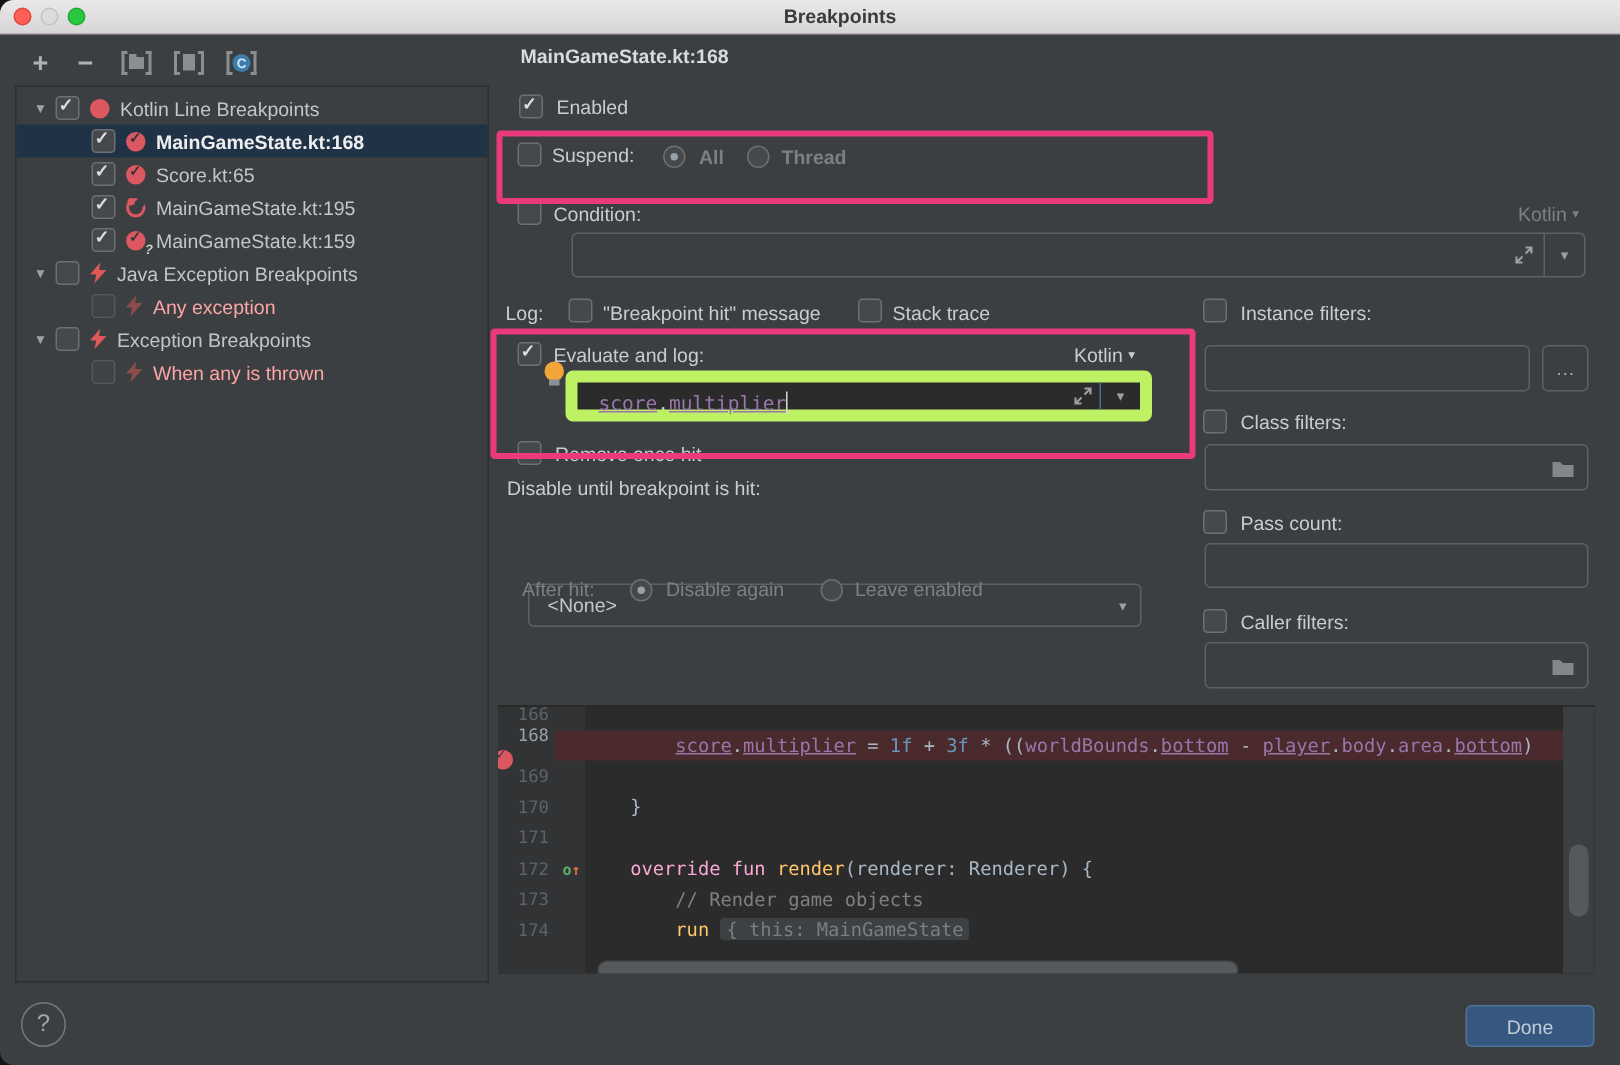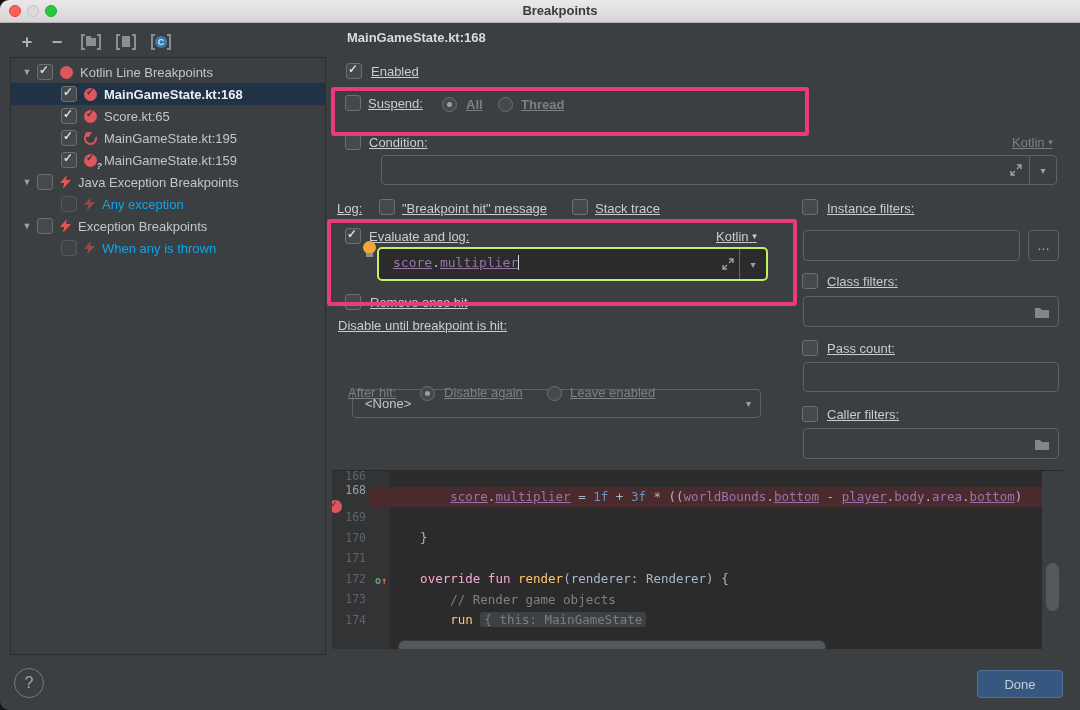--- a/index.html
+++ b/index.html
@@ -22,21 +22,21 @@
   .br-icon::after{right:0;border-left:none;}
   .g-folder{position:absolute;left:5px;top:4px;width:10px;height:8px;background:#8c8f91;}
   .g-folder::before{content:"";position:absolute;top:-2px;left:0;width:5px;height:2px;background:#8c8f91;}
   .g-file{position:absolute;left:6px;top:2px;width:8px;height:11px;background:#8c8f91;}
   .g-class{position:absolute;left:4px;top:2px;width:12px;height:12px;border-radius:50%;background:#3d7dab;color:#cfe7f7;font-size:9px;font-weight:bold;line-height:12px;text-align:center;}
 
   
   .tree{position:absolute;left:10px;top:57px;width:316px;height:598px;background:#3c3f41;border:1px solid #2b2d2e;box-sizing:border-box;overflow:hidden;}
   .trow{position:relative;height:22px;display:flex;align-items:center;font-size:13px;color:#c2c6c9;}
   .trow.selected{background:#203246;color:#eceef0;font-weight:bold;}
-  .trow.dim{color:#0ea5e9;}
+  .trow.dim{color:#fca5a5;}
   .texp{width:20px;text-align:center;font-size:9px;color:#9fa2a5;flex:none;}
   .tlabel{margin-left:7px;white-space:nowrap;}
 
   
   .cb{position:relative;width:16px;height:16px;border:1px solid #6d7072;border-radius:3px;background:#45494b;box-sizing:border-box;flex:none;display:inline-block;}
   .cb .tick{position:absolute;left:1px;top:-2px;color:#d9dcde;font-size:12px;font-weight:bold;}
   .cb.dim{border-color:#54585a;background:#3f4345;}
   .radio{position:relative;width:15px;height:15px;border:1px solid #6d7072;border-radius:50%;background:#45494b;box-sizing:border-box;display:inline-block;}
   .radio.sel::after{content:"";position:absolute;left:4px;top:4px;width:5px;height:5px;border-radius:50%;background:#97a1a9;}
 
@@ -47,33 +47,33 @@
   .ic-check::after{content:"✓";position:absolute;left:2px;top:-2px;font-size:10px;font-weight:bold;color:#33363a;}
   .ic-arc{width:13px;height:13px;border-radius:50%;border:2px solid #db5860;box-sizing:border-box;}
   .ic-arc::before{content:"";position:absolute;width:6px;height:5px;background:#3c3f41;top:-2px;right:-2px;transform:rotate(35deg);}
   .ic-arc::after{content:"";position:absolute;width:5px;height:5px;border-radius:50%;background:#db5860;top:-2px;left:-1px;}
   .ic-q{position:absolute;right:-5px;bottom:-4px;font-size:9px;color:#cdd0d2;font-weight:bold;}
   .ic-bolt{width:11px;height:14px;background:#e05757;clip-path:polygon(62% 0,0 57%,38% 57%,26% 100%,100% 36%,55% 36%);}
   .dim .ic-bolt{opacity:.5;}
 
   
   .abs{position:absolute;}
-  .lbl{font-size:13px;color:#c9cdd0;white-space:nowrap;text-decoration:underline;}
+  .lbl{font-size:13px;color:#c9cdd0;white-space:nowrap;}
   .lbl.dim{color:#7c8084;}
   .detail-title{font-size:13px;font-weight:bold;color:#d9dcde;}
   .ffield{position:absolute;border:1px solid #5e6264;border-radius:4px;background:#3c3f41;box-sizing:border-box;}
   .dd-seg{position:absolute;right:0;top:0;bottom:0;width:26px;border-left:1px solid #5e6264;display:flex;align-items:center;justify-content:center;color:#9da0a3;font-size:10px;}
   .expand-ic{position:absolute;top:50%;transform:translateY(-50%);width:12px;height:12px;}
   .lang-dd{font-size:13px;white-space:nowrap;}
   .lang-dd .ar{font-size:9px;vertical-align:2px;}
   .combo{position:absolute;border:1px solid #5e6264;border-radius:4px;background:#3c3f41;box-sizing:border-box;display:flex;align-items:center;}
   .combo .val{margin-left:12px;font-size:13px;color:#c3c7ca;}
   .combo .ar{position:absolute;right:9px;color:#9da0a3;font-size:10px;}
   .browse{position:absolute;border:1px solid #5e6264;border-radius:4px;color:#a9abad;display:flex;align-items:center;justify-content:center;font-size:13px;box-sizing:border-box;}
-  .eval-field{position:absolute;border:2px solid #bef264;border-radius:5px;background:#2b2b2b;box-sizing:border-box;text-decoration:underline;}
+  .eval-field{position:absolute;border:8px solid #bef264;border-radius:5px;background:#2b2b2b;box-sizing:border-box;text-decoration:underline;}
   .eval-text{position:absolute;left:14px;top:6px;font-family:"DejaVu Sans Mono","Liberation Mono",monospace;font-size:13px;color:#c7ccce;white-space:pre;}
   .k-field{color:#9876aa;text-decoration:underline;}
   .caret{display:inline-block;width:1px;height:15px;background:#d6d9db;vertical-align:-3px;}
   .bulb{position:absolute;width:13px;height:13px;border-radius:50%;background:#f2a63a;z-index:30;}
   .bulb::after{content:"";position:absolute;left:3px;top:12px;width:7px;height:4px;background:#8d9093;}
   .folder-ic{position:absolute;width:16px;height:12px;}
   .annotation{position:absolute;border:4px solid #e83a7d;border-radius:3px;z-index:60;pointer-events:none;}
 
   
   .editor{position:absolute;left:332px;top:470px;width:731px;height:178px;background:#2b2b2b;overflow:hidden;border-top:1px solid #272929;}

